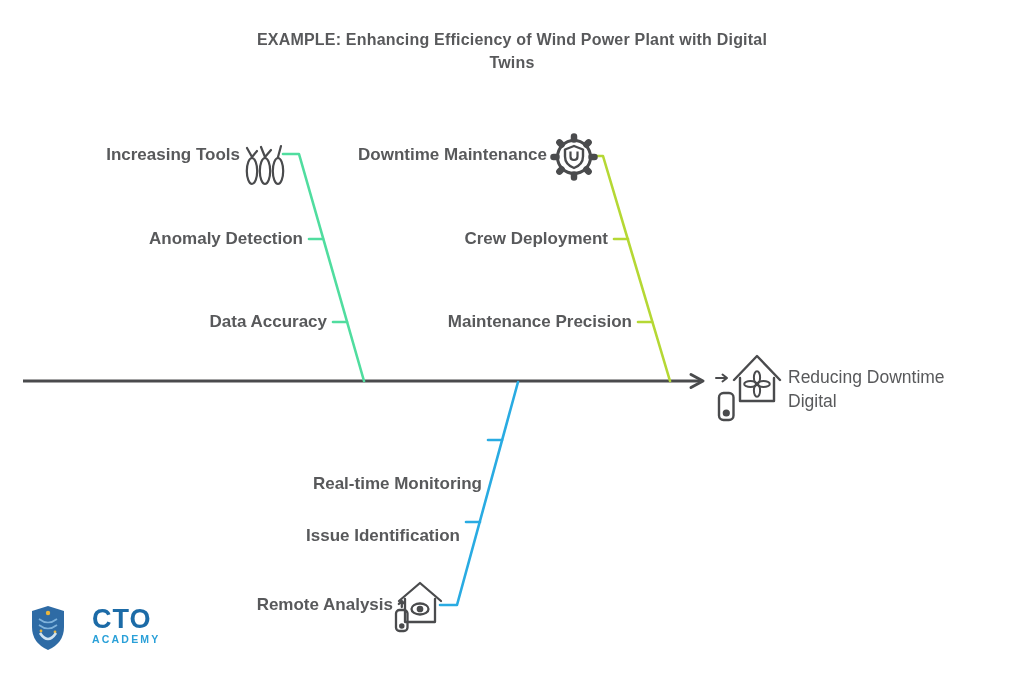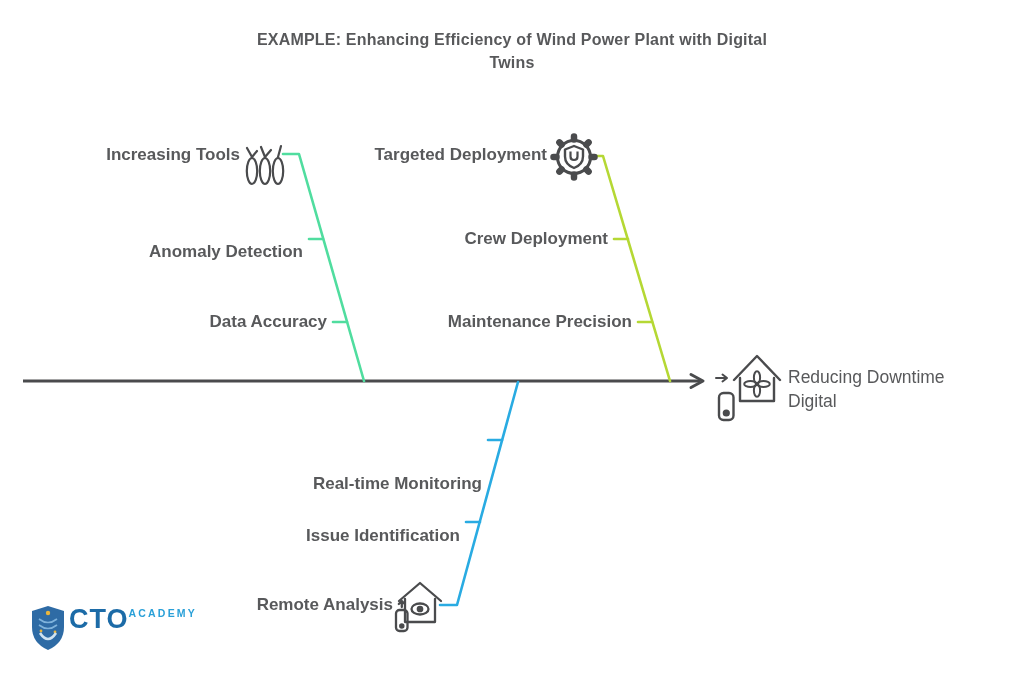--- a/index.html
+++ b/index.html
@@ -20,21 +20,21 @@
     position:absolute; transform:translateY(-50%);
     font-weight:700; font-size:17px; color:var(--text); white-space:nowrap;
   }
   .effect-label{
     position:absolute; left:788px; top:346px; width:215px;
     font-weight:400; font-size:17.5px; line-height:23.5px; color:var(--text);margin-top:20px;
   }
   .logo{
     position:absolute; left:30px; top:605px; display:flex; align-items:flex-start; gap:3px;
   }
-  .logo-texts{display:flex; flex-direction:row; margin-top:1px;}
+  .logo-texts{display:flex; flex-direction:column; margin-top:1px;margin-left:23px;}
   .logo-cto{font-weight:800; font-size:27px; line-height:26px; color:var(--logo-cto); letter-spacing:1px;}
   .logo-academy{font-weight:700; font-size:10.5px; color:var(--logo-academy); letter-spacing:2.2px; margin-top:1px;}
 </style>
 </head>
 <body>
 
 <div class="canvas">
 
   <svg class="diagram-svg" width="1024" height="673" viewBox="0 0 1024 673">
 
@@ -105,24 +105,24 @@
       <path d="M716 378 h10 M722.5 374.5 l4.5 3.5 l-4.5 3.5" stroke-width="2"></path>
     </g>
   </svg>
 
   <div class="title">
     <div>EXAMPLE: Enhancing Efficiency of Wind Power Plant with Digital</div>
     <div>Twins</div>
   </div>
 
   <div class="cause-label" style="right:784px; top:155px;">Increasing Tools</div>
-  <div class="cause-label" style="right:721px; top:239px;margin-top:13px;">Anomaly Detection</div>
+  <div class="cause-label" style="right:721px; top:239px;">Anomaly Detection</div>
   <div class="cause-label" style="right:697px; top:322px;">Data Accuracy</div>
 
-  <div class="cause-label" style="right:477px; top:155px;">Targeted Deployment</div>
+  <div class="cause-label" style="right:477px; top:155px;">Downtime Maintenance</div>
   <div class="cause-label" style="right:392px; top:322px;">Maintenance Precision</div>
   <div class="cause-label" style="right:416px; top:239px;">Crew Deployment</div>
 
   <div class="cause-label" style="right:542px; top:440px;margin-top:44px;">Real-time Monitoring</div>
   <div class="cause-label" style="right:564px; top:536px;">Issue Identification</div>
   <div class="cause-label" style="right:631px; top:605px;">Remote Analysis</div>
 
   <div class="effect-label">
     <div>Reducing Downtime</div>
     <div>Digital</div>

